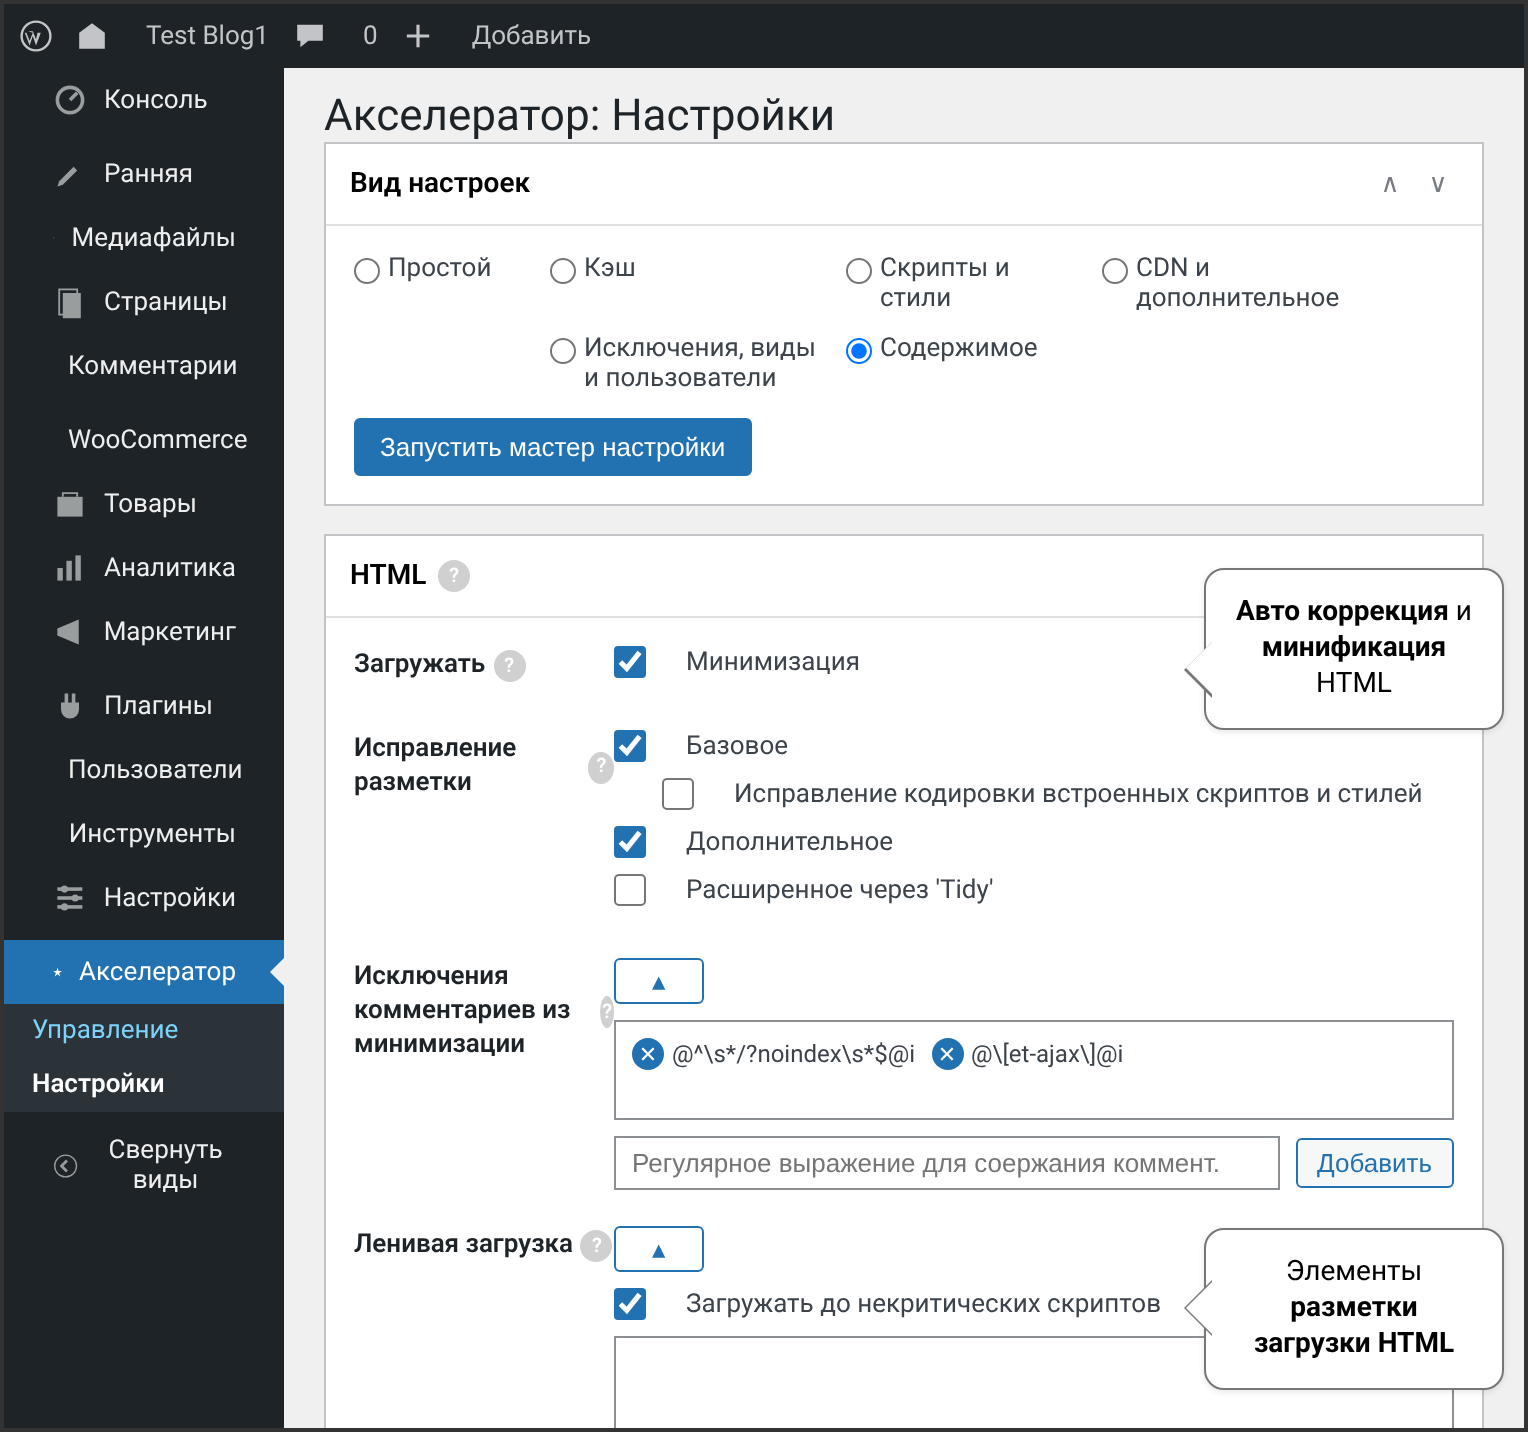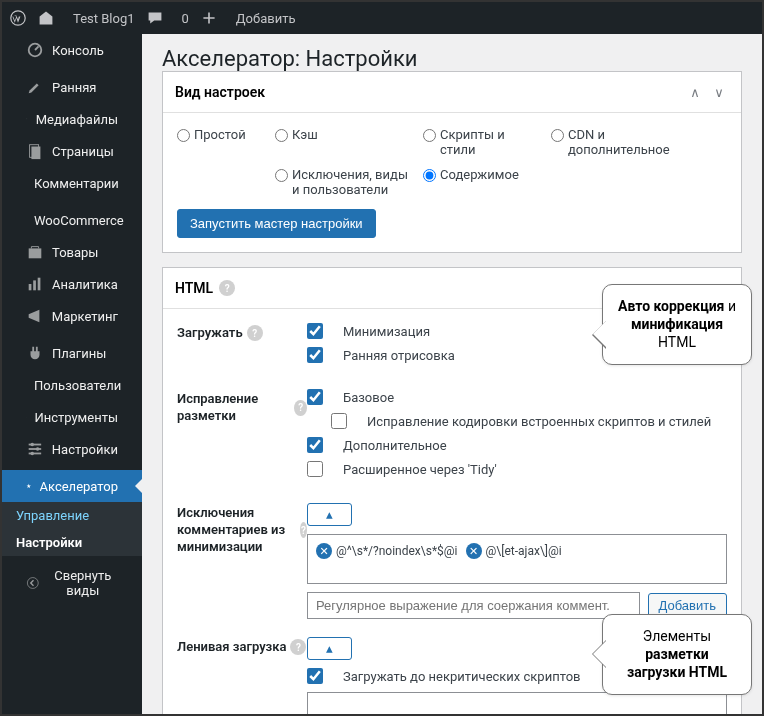--- a/index.html
+++ b/index.html
@@ -261,24 +261,20 @@
           <div class="formrow">
             <div class="lab">
                 <span>Загружать</span>
                 <span class="help">?</span>
               </div>
             <div class="ctl">
               <label class="chk">
                   <input type="checkbox" checked="" style="">
                   <span>Минимизация</span>
                 </label>
-              <label class="chk">
-                  <input type="checkbox" checked="" style="">
-                  <span>Ранняя отрисовка</span>
-                </label>
             </div>
           </div>
           <div class="formrow">
             <div class="lab">
                 <span>Исправление разметки</span>
                 <span class="help">?</span>
               </div>
             <div class="ctl">
               <label class="chk">
                   <input type="checkbox" checked="" style="">

